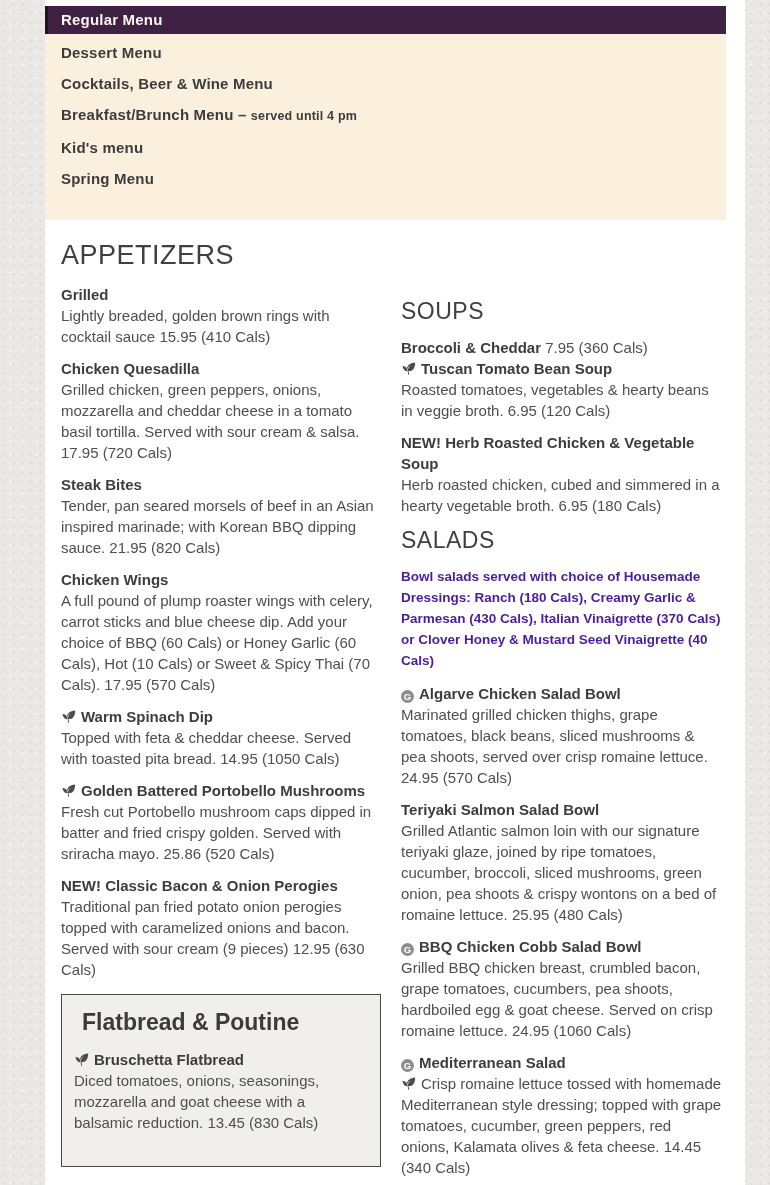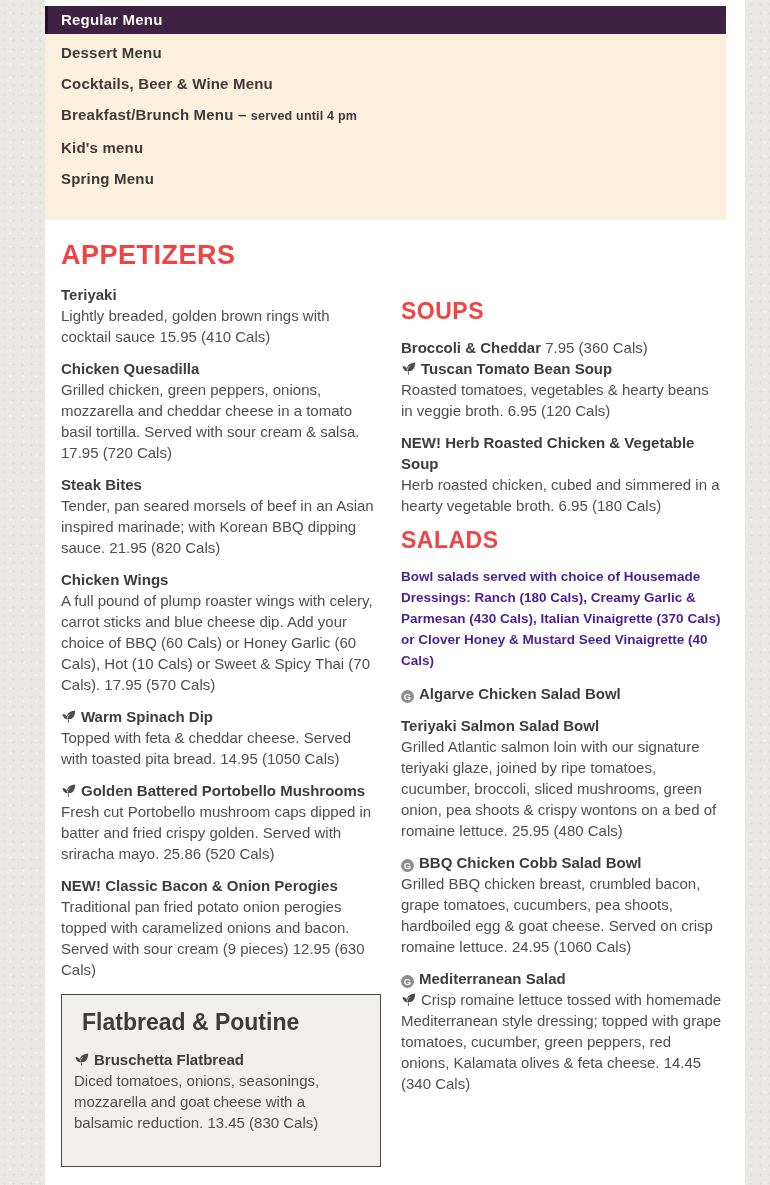--- a/index.html
+++ b/index.html
@@ -28,21 +28,21 @@
   .nav-item.selected {
     background:#3e2143; color:#faf5ee; height:28px; padding:0 20px 0 13px;
     line-height:28px; border-left:3px solid #241026; margin-bottom:3px;
   }
   .nav-suffix { font-size:12.5px; }
   
   .columns { display:flex; padding:0 22px 0 16px; }
   .col-left { width:320px; flex:none; }
   .col-right { flex:1; margin-left:20px; padding-top:78px; }
   h2 {
-    font-size:27px; font-weight:bold; color:#ef4444; letter-spacing:.5px;
+    font-size:27px; font-weight:normal; color:#404040; letter-spacing:.5px;
     margin:20px 0 13px;
   }
   .col-right h2 { font-size:23px; margin:0 0 12px; }
   
   .item { margin:0 0 11px; }
   .item p { margin:0; font-size:15px; line-height:21px; }
   .item-title { font-weight:bold; color:#3d3d3d; }
   .item-title .price { font-weight:normal; color:#4f4f4f; }
   .item-desc { color:#4f4f4f; }
   .note { margin-top:10px !important; }
@@ -79,21 +79,21 @@
     <div class="nav-item">Kid's menu</div>
     <div class="nav-item">Spring Menu</div>
   </div>
 
   <div class="columns">
 
     <div class="col-left">
       <h2>APPETIZERS</h2>
 
       <div class="item">
-        <p class="item-title">Teriyaki</p>
+        <p class="item-title">Grilled</p>
         <p class="item-desc">Lightly breaded, golden brown rings with cocktail sauce 15.95 (410 Cals)</p>
       </div>
 
       <div class="item">
         <p class="item-title">Chicken Quesadilla</p>
         <p class="item-desc">Grilled chicken, green peppers, onions, mozzarella and cheddar cheese in a tomato basil tortilla. Served with sour cream &amp; salsa. 17.95 (720 Cals)</p>
       </div>
 
       <div class="item">
         <p class="item-title">Steak Bites</p>
@@ -152,20 +152,21 @@
       <div class="item">
         <p class="item-title">NEW! Herb Roasted Chicken &amp; Vegetable Soup</p>
         <p class="item-desc">Herb roasted chicken, cubed and simmered in a hearty vegetable broth. 6.95 (180 Cals)</p>
       </div>
 
       <h2>SALADS</h2>
       <p class="salads-intro">Bowl salads served with choice of Housemade Dressings: Ranch (180 Cals), Creamy Garlic &amp; Parmesan (430 Cals), Italian Vinaigrette (370 Cals) or Clover Honey &amp; Mustard Seed Vinaigrette (40 Cals)</p>
 
       <div class="item">
         <p class="item-title"><span class="gbadge">G</span><span>Algarve Chicken Salad Bowl</span></p>
+        <p class="item-desc">Marinated grilled chicken thighs, grape tomatoes, black beans, sliced mushrooms &amp; pea shoots, served over crisp romaine lettuce. 24.95 (570 Cals)</p>
       </div>
 
       <div class="item">
         <p class="item-title">Teriyaki Salmon Salad Bowl</p>
         <p class="item-desc">Grilled Atlantic salmon loin with our signature teriyaki glaze, joined by ripe tomatoes, cucumber, broccoli, sliced mushrooms, green onion, pea shoots &amp; crispy wontons on a bed of romaine lettuce. 25.95 (480 Cals)</p>
       </div>
 
       <div class="item">
         <p class="item-title"><span class="gbadge">G</span><span>BBQ Chicken Cobb Salad Bowl</span></p>
         <p class="item-desc">Grilled BBQ chicken breast, crumbled bacon, grape tomatoes, cucumbers, pea shoots, hardboiled egg &amp; goat cheese. Served on crisp romaine lettuce. 24.95 (1060 Cals)</p>

